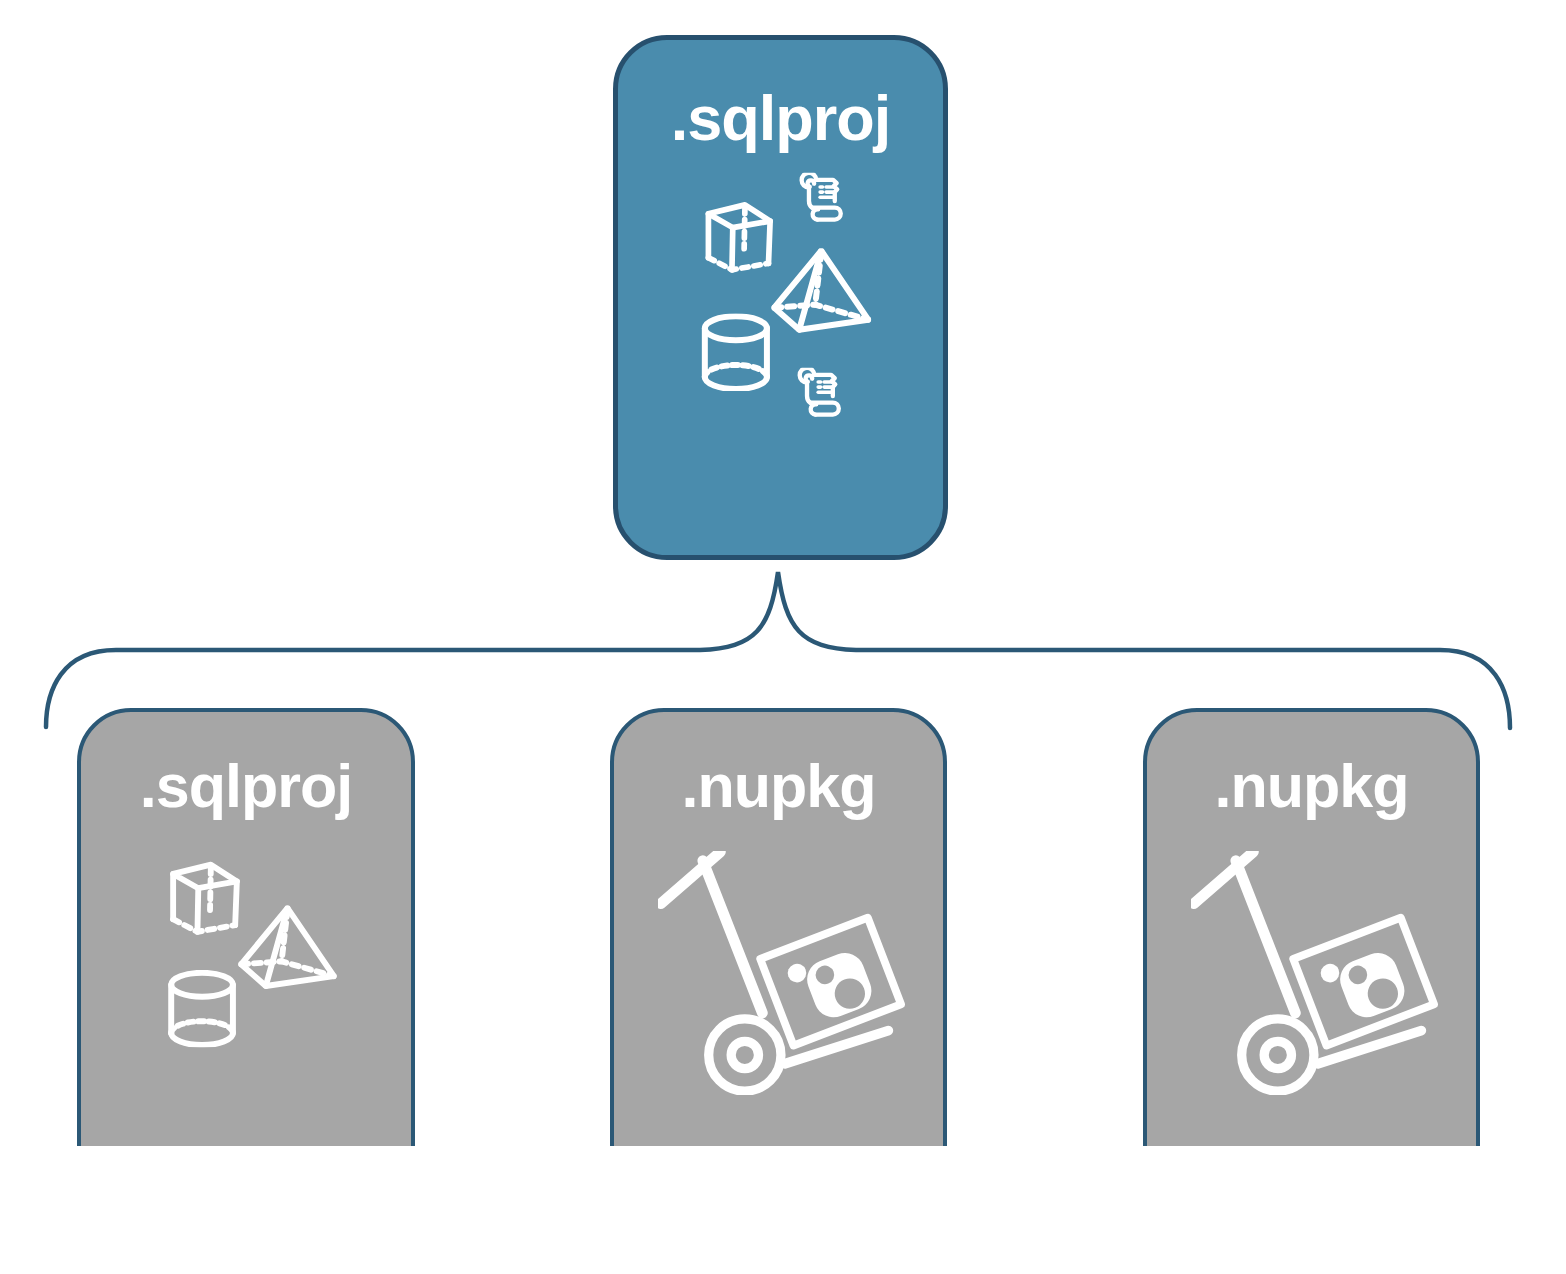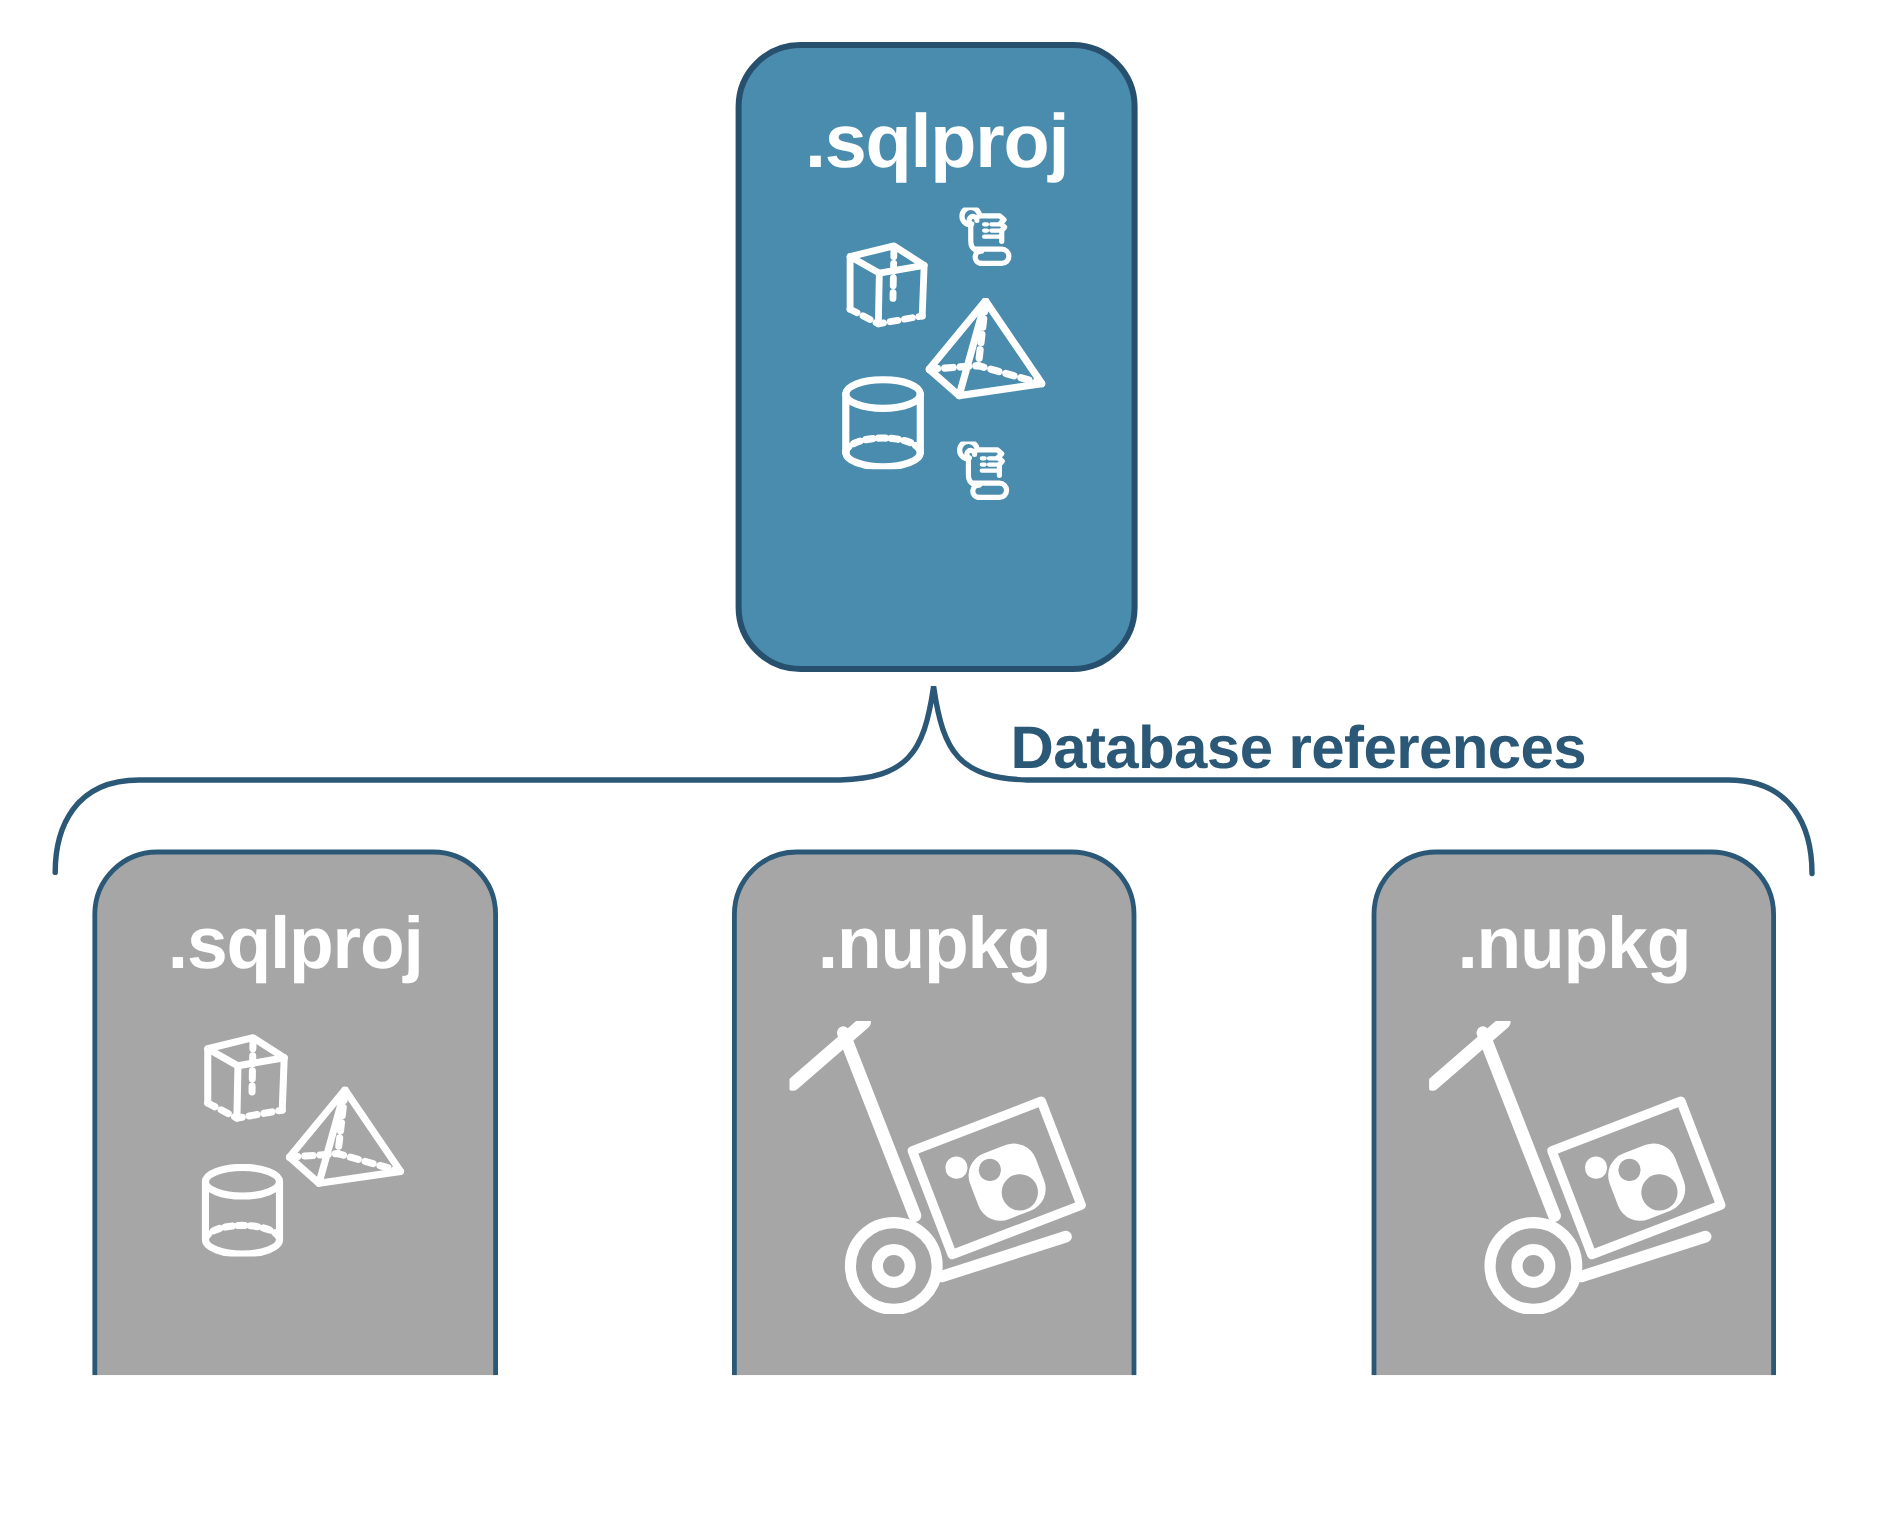--- a/index.html
+++ b/index.html
@@ -110,21 +110,20 @@
       <use href="#sym-cylinder" x="85" y="279" width="73" height="80"></use>
       <use href="#sym-scroll" x="180" y="335" width="56" height="56"></use>
     </svg>
   </div>
 
   <svg class="brace-svg" viewBox="0 0 1566 230">
     <path d="M46 187 C46 150 62 110 116 110 L700 110 C756 108 770 88 778 32
              C786 88 800 108 856 110 L1440 110 C1494 110 1510 150 1510 188" fill="none" stroke="#2B5876" stroke-width="4.5" stroke-linecap="round"></path>
   </svg>
 
-  <div class="rel-label">Database references</div>
 
   <div class="box child-box" id="child-0">
     <div class="box-title">.sqlproj</div>
     <svg class="icon-layer" viewBox="0 0 338 525">
       <use href="#sym-cube" x="84" y="149" width="86" height="79"></use>
       <use href="#sym-pyramid" x="161" y="196" width="101" height="87"></use>
       <use href="#sym-cylinder" x="88" y="262" width="72" height="79"></use>
     </svg>
   </div>
 

